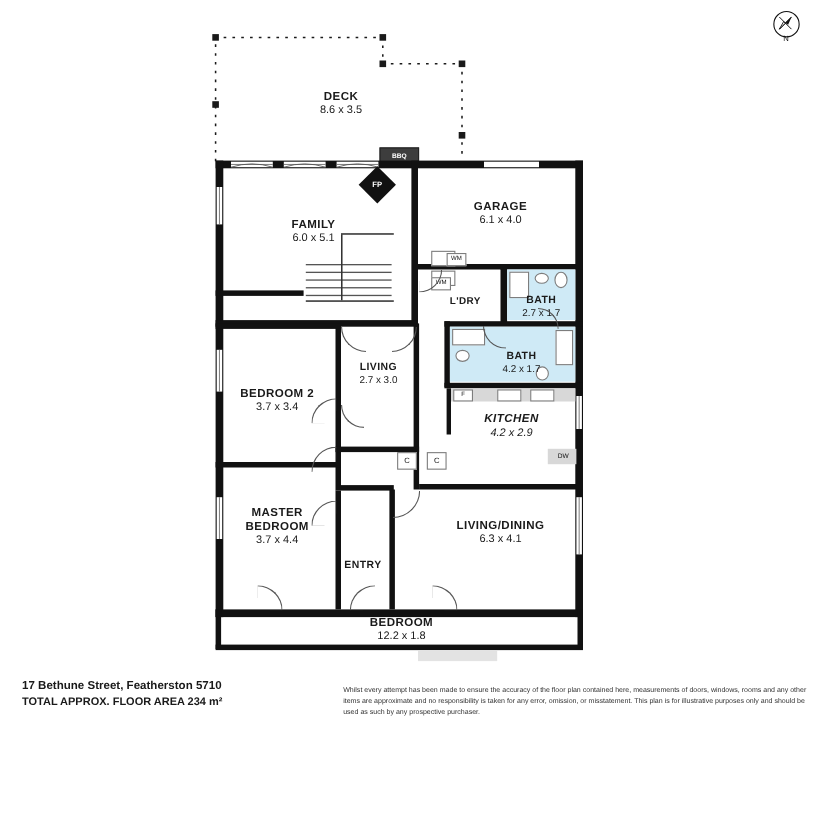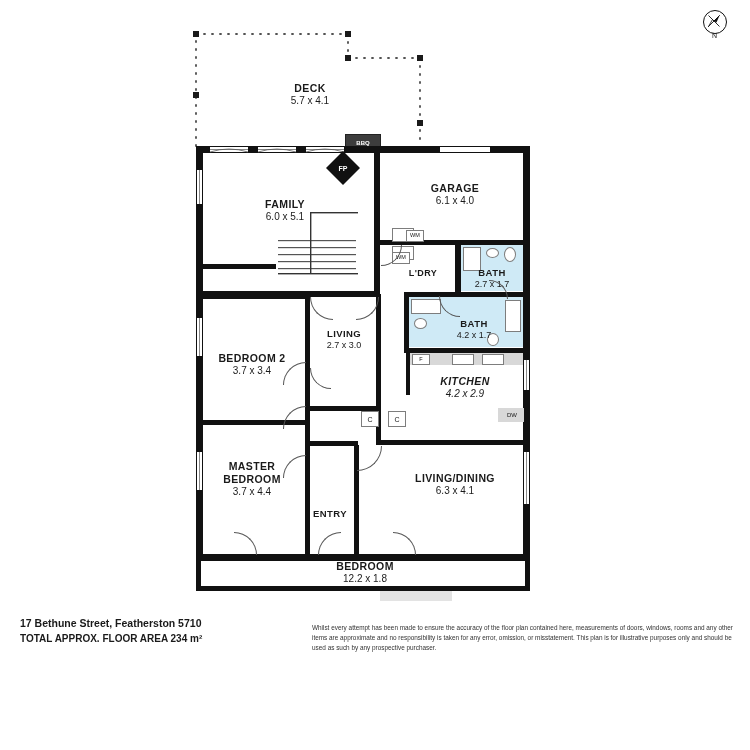--- a/index.html
+++ b/index.html
@@ -79,21 +79,21 @@
     <rect x="193" y="31" width="6" height="6" fill="#1a1a1a"></rect>
     <rect x="345" y="31" width="6" height="6" fill="#1a1a1a"></rect>
     <rect x="345" y="55" width="6" height="6" fill="#1a1a1a"></rect>
     <rect x="417" y="55" width="6" height="6" fill="#1a1a1a"></rect>
     <rect x="193" y="92" width="6" height="6" fill="#1a1a1a"></rect>
     <rect x="417" y="120" width="6" height="6" fill="#1a1a1a"></rect>
   </svg>
 
   <div class="label" style="left:255px;top:82px;width:110px;">
     <div class="nm">DECK</div>
-    <div class="dm">5.7 x 4.1</div>
+    <div class="dm">8.6 x 3.5</div>
   </div>
 
   <div class="bbq" style="left:345px;top:134px;width:34px;height:16px;">BBQ</div>
 
   <div class="wall" style="left:196px;top:146px;width:334px;height:7px;"></div>
 
   <div class="wall" style="left:196px;top:146px;width:7px;height:415px;"></div>
 
   <div class="wall" style="left:523px;top:146px;width:7px;height:415px;"></div>
 

